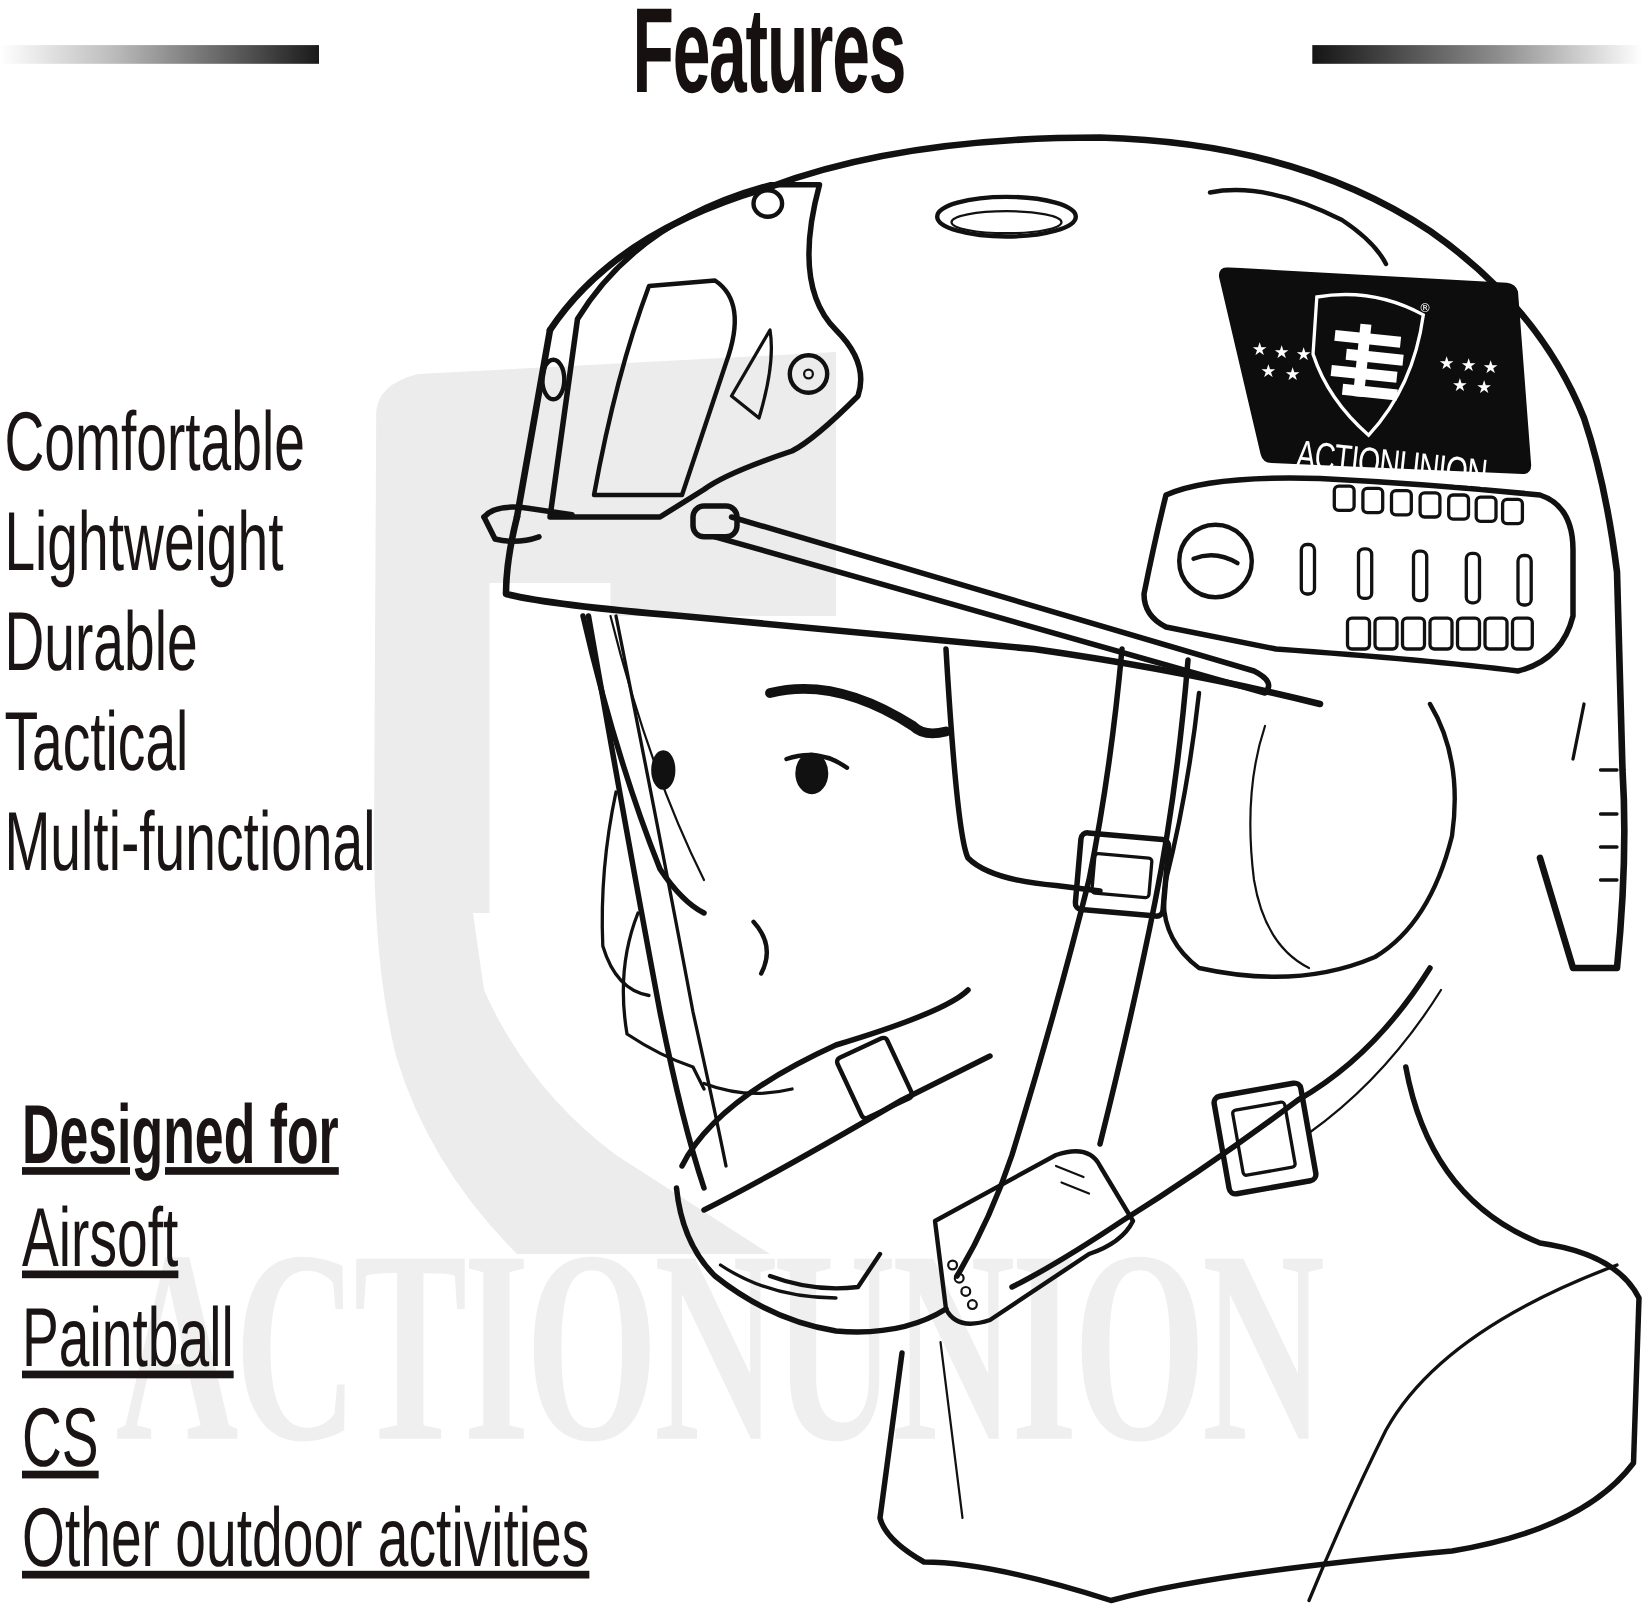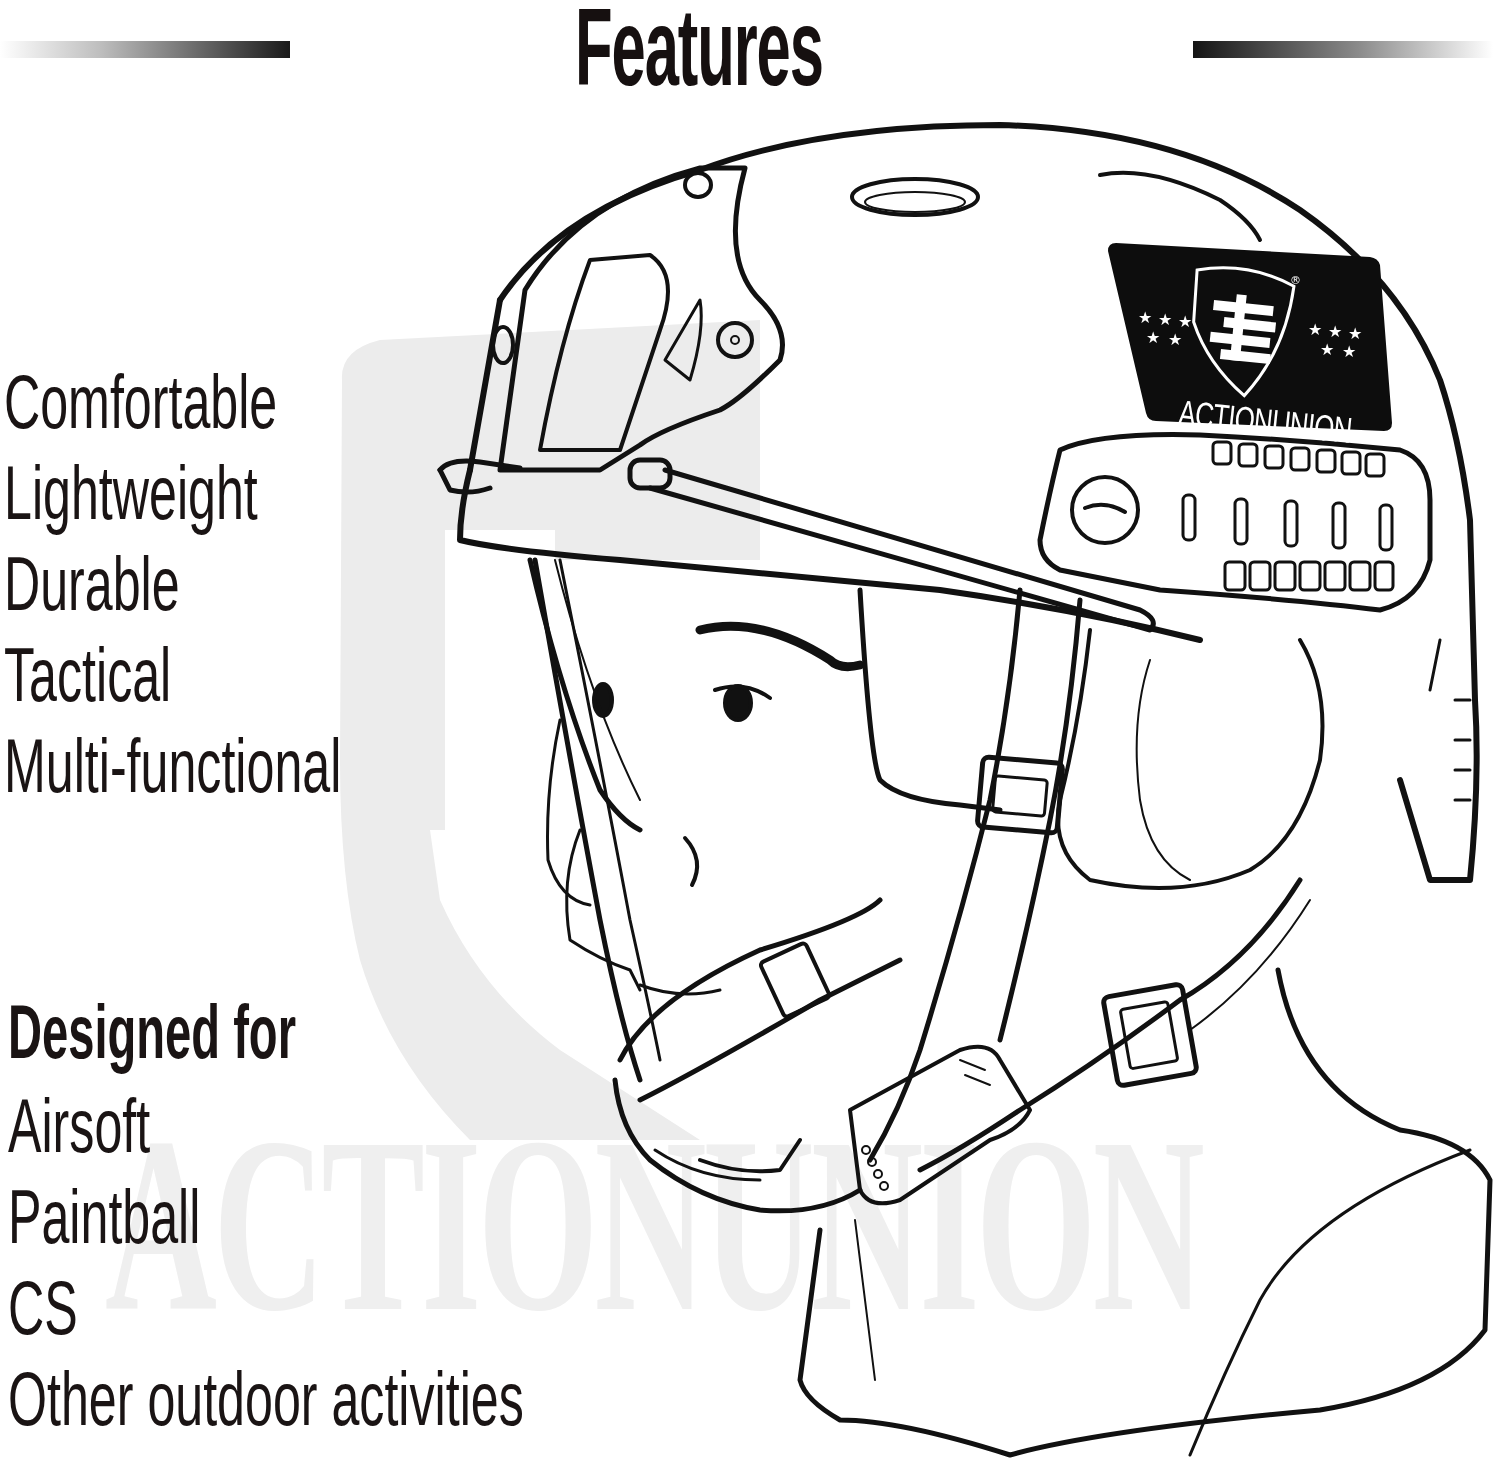--- a/index.html
+++ b/index.html
@@ -6,21 +6,21 @@
   body{width:1500px;height:1475px;position:relative;overflow:hidden;font-family:"Liberation Sans Narrow","Liberation Sans",sans-serif;color:#1a1414;}
   .layer{position:absolute;left:0;top:0;width:1500px;height:1475px;}
   .watermark-text{position:absolute;left:105px;top:1120px;width:1320px;height:230px;display:flex;justify-content:space-between;align-items:flex-end;font-family:"Liberation Serif","DejaVu Serif",serif;font-weight:bold;font-size:250px;line-height:1;color:#efefef;letter-spacing:-6px;transform:scaleX(0.62);transform-origin:left bottom;width:2130px;}
   .shield-wm{position:absolute;left:0;top:0;}
   .title{position:absolute;left:575px;top:-8px;font-family:"Liberation Sans","DejaVu Sans",sans-serif;font-weight:bold;font-size:110px;line-height:1;color:#161010;transform:scaleX(0.56);transform-origin:left top;letter-spacing:-2px;}
   .rule{position:absolute;top:41px;height:17px;}
   .rule-left{left:0;width:290px;background:linear-gradient(90deg,#ffffff 0%,#bdbdbd 35%,#1a1a1a 100%);}
   .rule-right{left:1193px;width:300px;background:linear-gradient(90deg,#151515 0%,#8a8a8a 55%,#ffffff 100%);}
   .features{position:absolute;left:4px;top:337px;margin-top:19px;}
   .features .item{font-family:"Liberation Sans","DejaVu Sans",sans-serif;font-size:76px;line-height:91px;height:91px;white-space:nowrap;transform:scaleX(0.66);transform-origin:left top;color:#1a1414;}
-  .designed{position:absolute;left:8px;top:990px;}
+  .designed{position:absolute;left:20px;top:990px;text-decoration:underline;}
   .designed .heading{font-family:"Liberation Sans","DejaVu Sans",sans-serif;font-weight:bold;font-size:76px;line-height:84px;height:90px;white-space:nowrap;transform:scaleX(0.62);transform-origin:left top;color:#1a1414;}
   .designed .item{font-family:"Liberation Sans","DejaVu Sans",sans-serif;font-size:76px;line-height:91px;height:91px;white-space:nowrap;transform:scaleX(0.66);transform-origin:left top;color:#1a1414;}
   .logo-patch{position:absolute;left:1108px;top:243px;width:285px;height:190px;}
   .patch-text{position:absolute;left:1181px;top:392px;font-family:"Liberation Sans","DejaVu Sans",sans-serif;font-size:36px;color:#ffffff;transform:rotate(6deg) scaleX(0.72);transform-origin:left top;letter-spacing:-1px;white-space:nowrap;}
   .reg{position:absolute;left:1290px;top:274px;font-size:11px;color:#fff;font-family:"DejaVu Sans",sans-serif;}
 </style>
 </head>
 <body>
 
 <svg class="layer shield-wm" viewBox="0 0 1500 1475" width="1500" height="1475">

